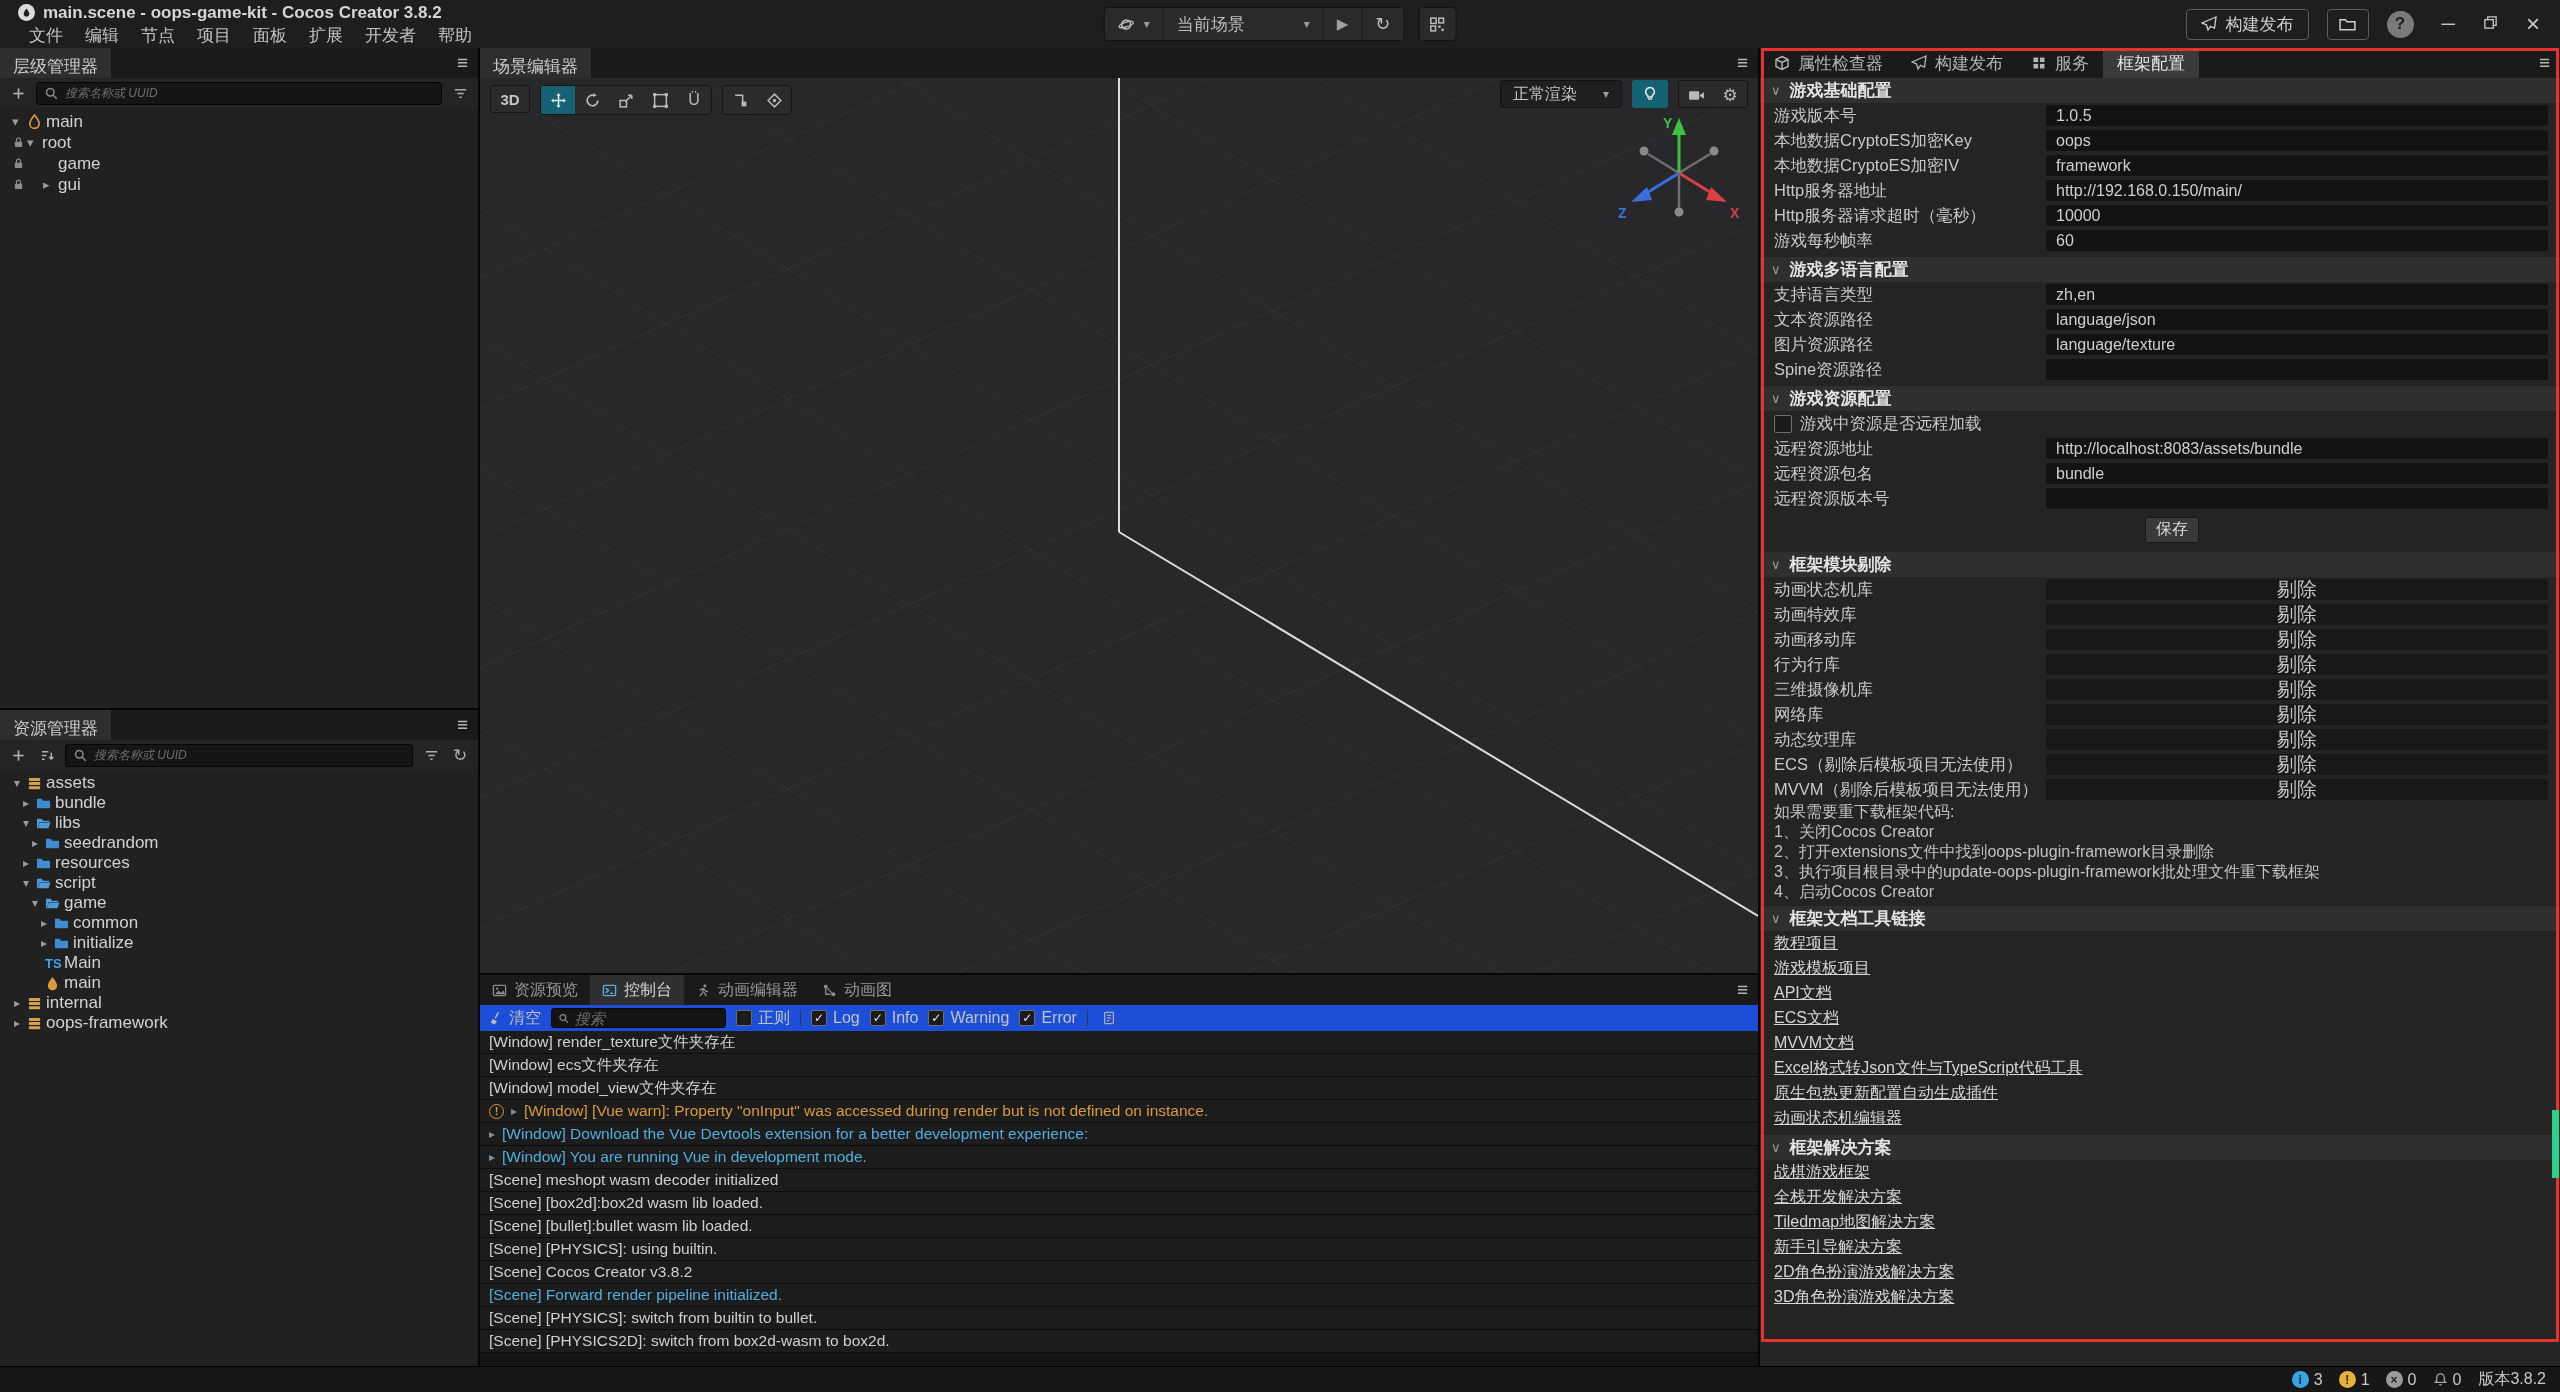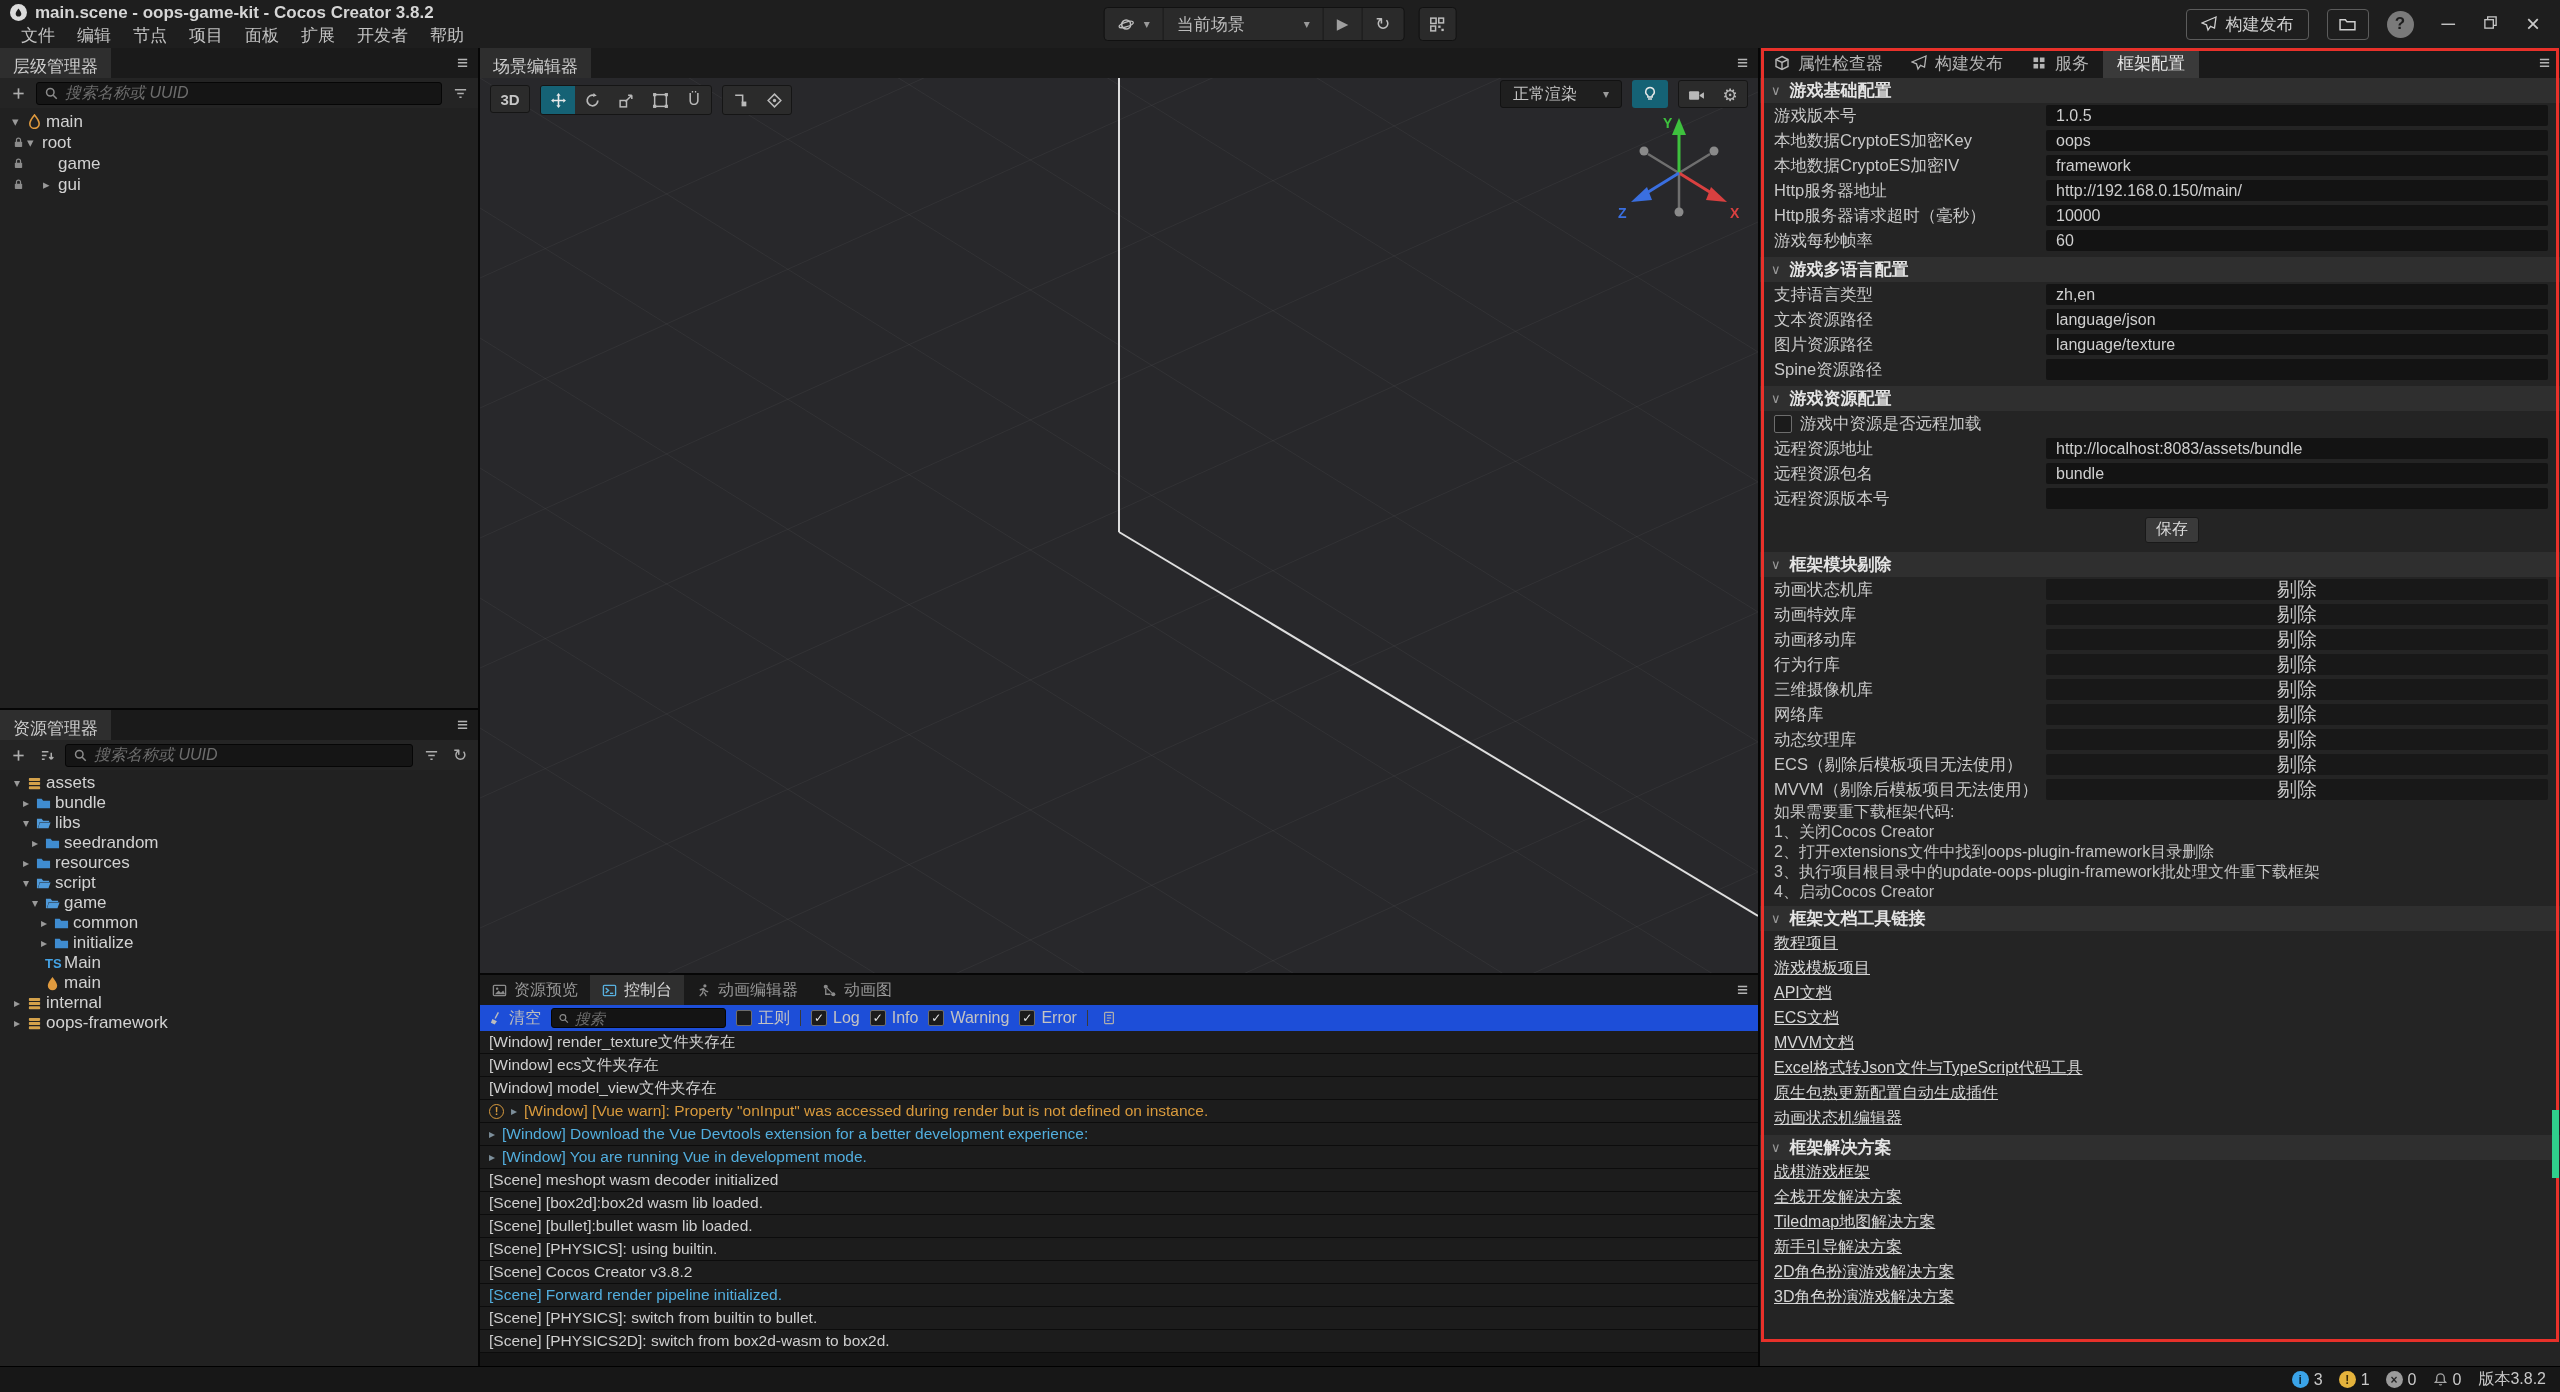--- a/index.html
+++ b/index.html
@@ -1,21 +1,21 @@
 <!DOCTYPE html>
 <html><head>
 <meta charset="utf-8">
 <style>
   * { margin:0; padding:0; box-sizing:border-box; }
   body { background:#000; font-family:"Liberation Sans","DejaVu Sans",sans-serif; }
   .app { width:2560px; height:1392px; display:flex; flex-direction:column; background:#060606; overflow:hidden; position:relative; }
 
   
   .topbar { height:48px; background:#1e1e1e; position:relative; display:flex; flex-shrink:0; }
-  .tb-left { display:flex; flex-direction:column; justify-content:center; padding-left:10px; }
+  .tb-left { display:flex; flex-direction:column; justify-content:center; padding-left:10px;margin-left:8px; }
   .title-row { display:flex; align-items:center; gap:8px; height:23px; }
   .logo { width:17px; height:17px; border-radius:50%; background:#dcdcdc; display:flex; align-items:center; justify-content:center; }
   .logo svg { width:9px; height:11px; color:#1e1e1e; }
   .wtitle { font-size:17px; font-weight:bold; color:#d6d6d6; white-space:nowrap; }
   .menu-row { display:flex; height:23px; align-items:center; }
   .menu-item { font-size:17px; color:#c2c2c2; padding:0 11px; cursor:default; }
   .tb-center { position:absolute; left:50%; top:50%; transform:translate(-50%,-50%); display:flex; align-items:center; gap:14px; }
   .tb-group { display:flex; align-items:stretch; background:#2a2a2a; border:1px solid #111; border-radius:4px; height:34px; overflow:hidden; }
   .tbseg { display:flex; align-items:center; gap:9px; padding:0 13px; border-right:1px solid #1a1a1a; color:#bdbdbd; font-size:17px; }
   .tbseg:last-child { border-right:none; }
@@ -33,21 +33,21 @@
   .col-center { flex:1; display:flex; flex-direction:column; gap:2px; min-width:0; }
   .col-right { width:800px; flex-shrink:0; position:relative; display:flex; flex-direction:column; background:#242424; }
 
   .panel { background:#212121; display:flex; flex-direction:column; min-height:0; }
   .ptabbar { height:30px; background:#1a1a1a; display:flex; align-items:stretch; position:relative; flex-shrink:0; }
   .ptab { display:flex; align-items:center; gap:7px; padding:0 13px; font-size:17px; color:#cdcdcd; background:#2e2e2e;flex-direction:column; }
   .bar-menu { position:absolute; right:10px; top:0; bottom:0; display:flex; align-items:center; color:#b3b3b3; font-size:19px; }
   .ptoolbar { height:30px; background:#242424; display:flex; align-items:center; gap:7px; padding:0 7px; flex-shrink:0; }
   .tool-ic { color:#aeaeae; display:flex; align-items:center; justify-content:center; width:22px; height:22px; }
   .searchbox { flex:1; height:23px; background:#151515; border:1px solid #060606; border-radius:3px; display:flex; align-items:center; gap:6px; padding:0 7px; }
-  .searchbox input { flex:1; background:transparent; border:none; outline:none; color:#bdbdbd; font-size:16px; font-family:inherit; }
+  .searchbox input { flex:1; background:transparent; border:none; outline:none; color:#bdbdbd; font-size:12px; font-family:inherit; }
   .searchbox input::placeholder { color:#6d6d6d; font-style:italic; }
 
   
   .tree { flex:1; padding-top:3px; overflow:hidden; }
   .trow { height:21px; display:flex; align-items:center; padding-left:12px; font-size:17px; color:#d2d2d2; }
   .arow { height:20px; display:flex; align-items:center; padding-left:14px; font-size:17px; color:#d2d2d2; }
   .lockslot { width:15px; display:flex; align-items:center; color:#9a9a9a; }
   .chev { width:15px; color:#9a9a9a; font-size:13px; display:flex; align-items:center; }
   .chev.open::after { content:"▾"; }
   .chev.closed::after { content:"▸"; }

